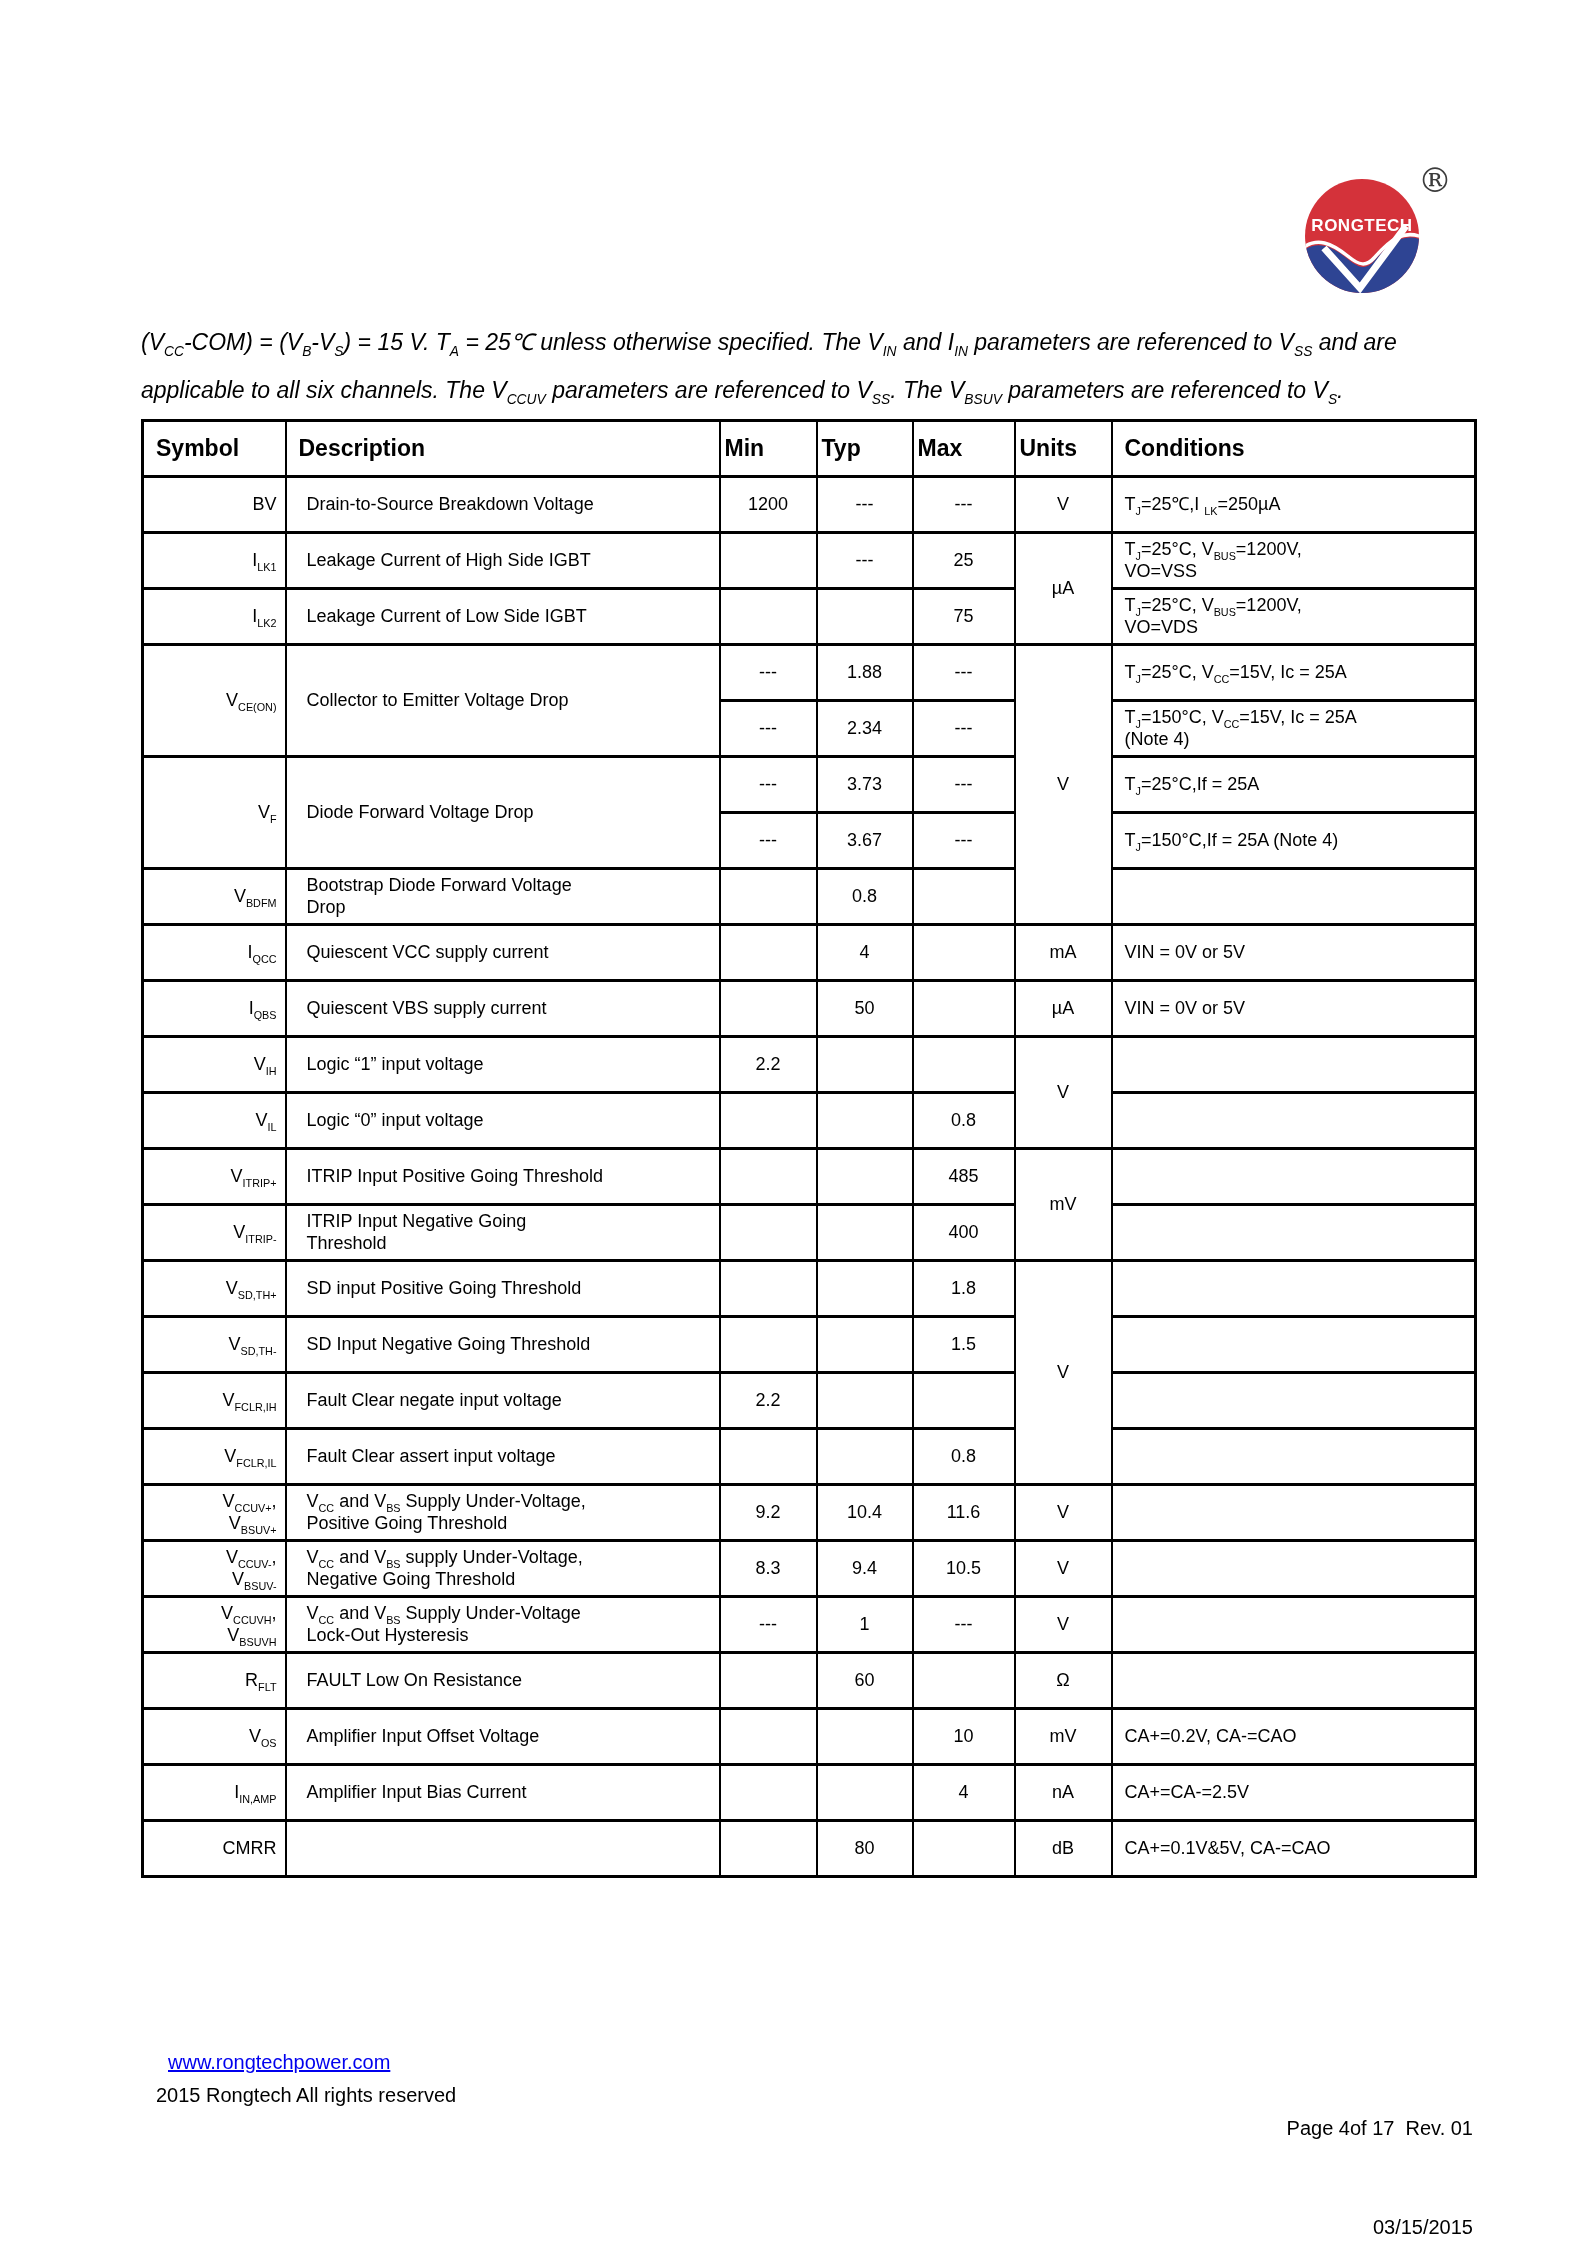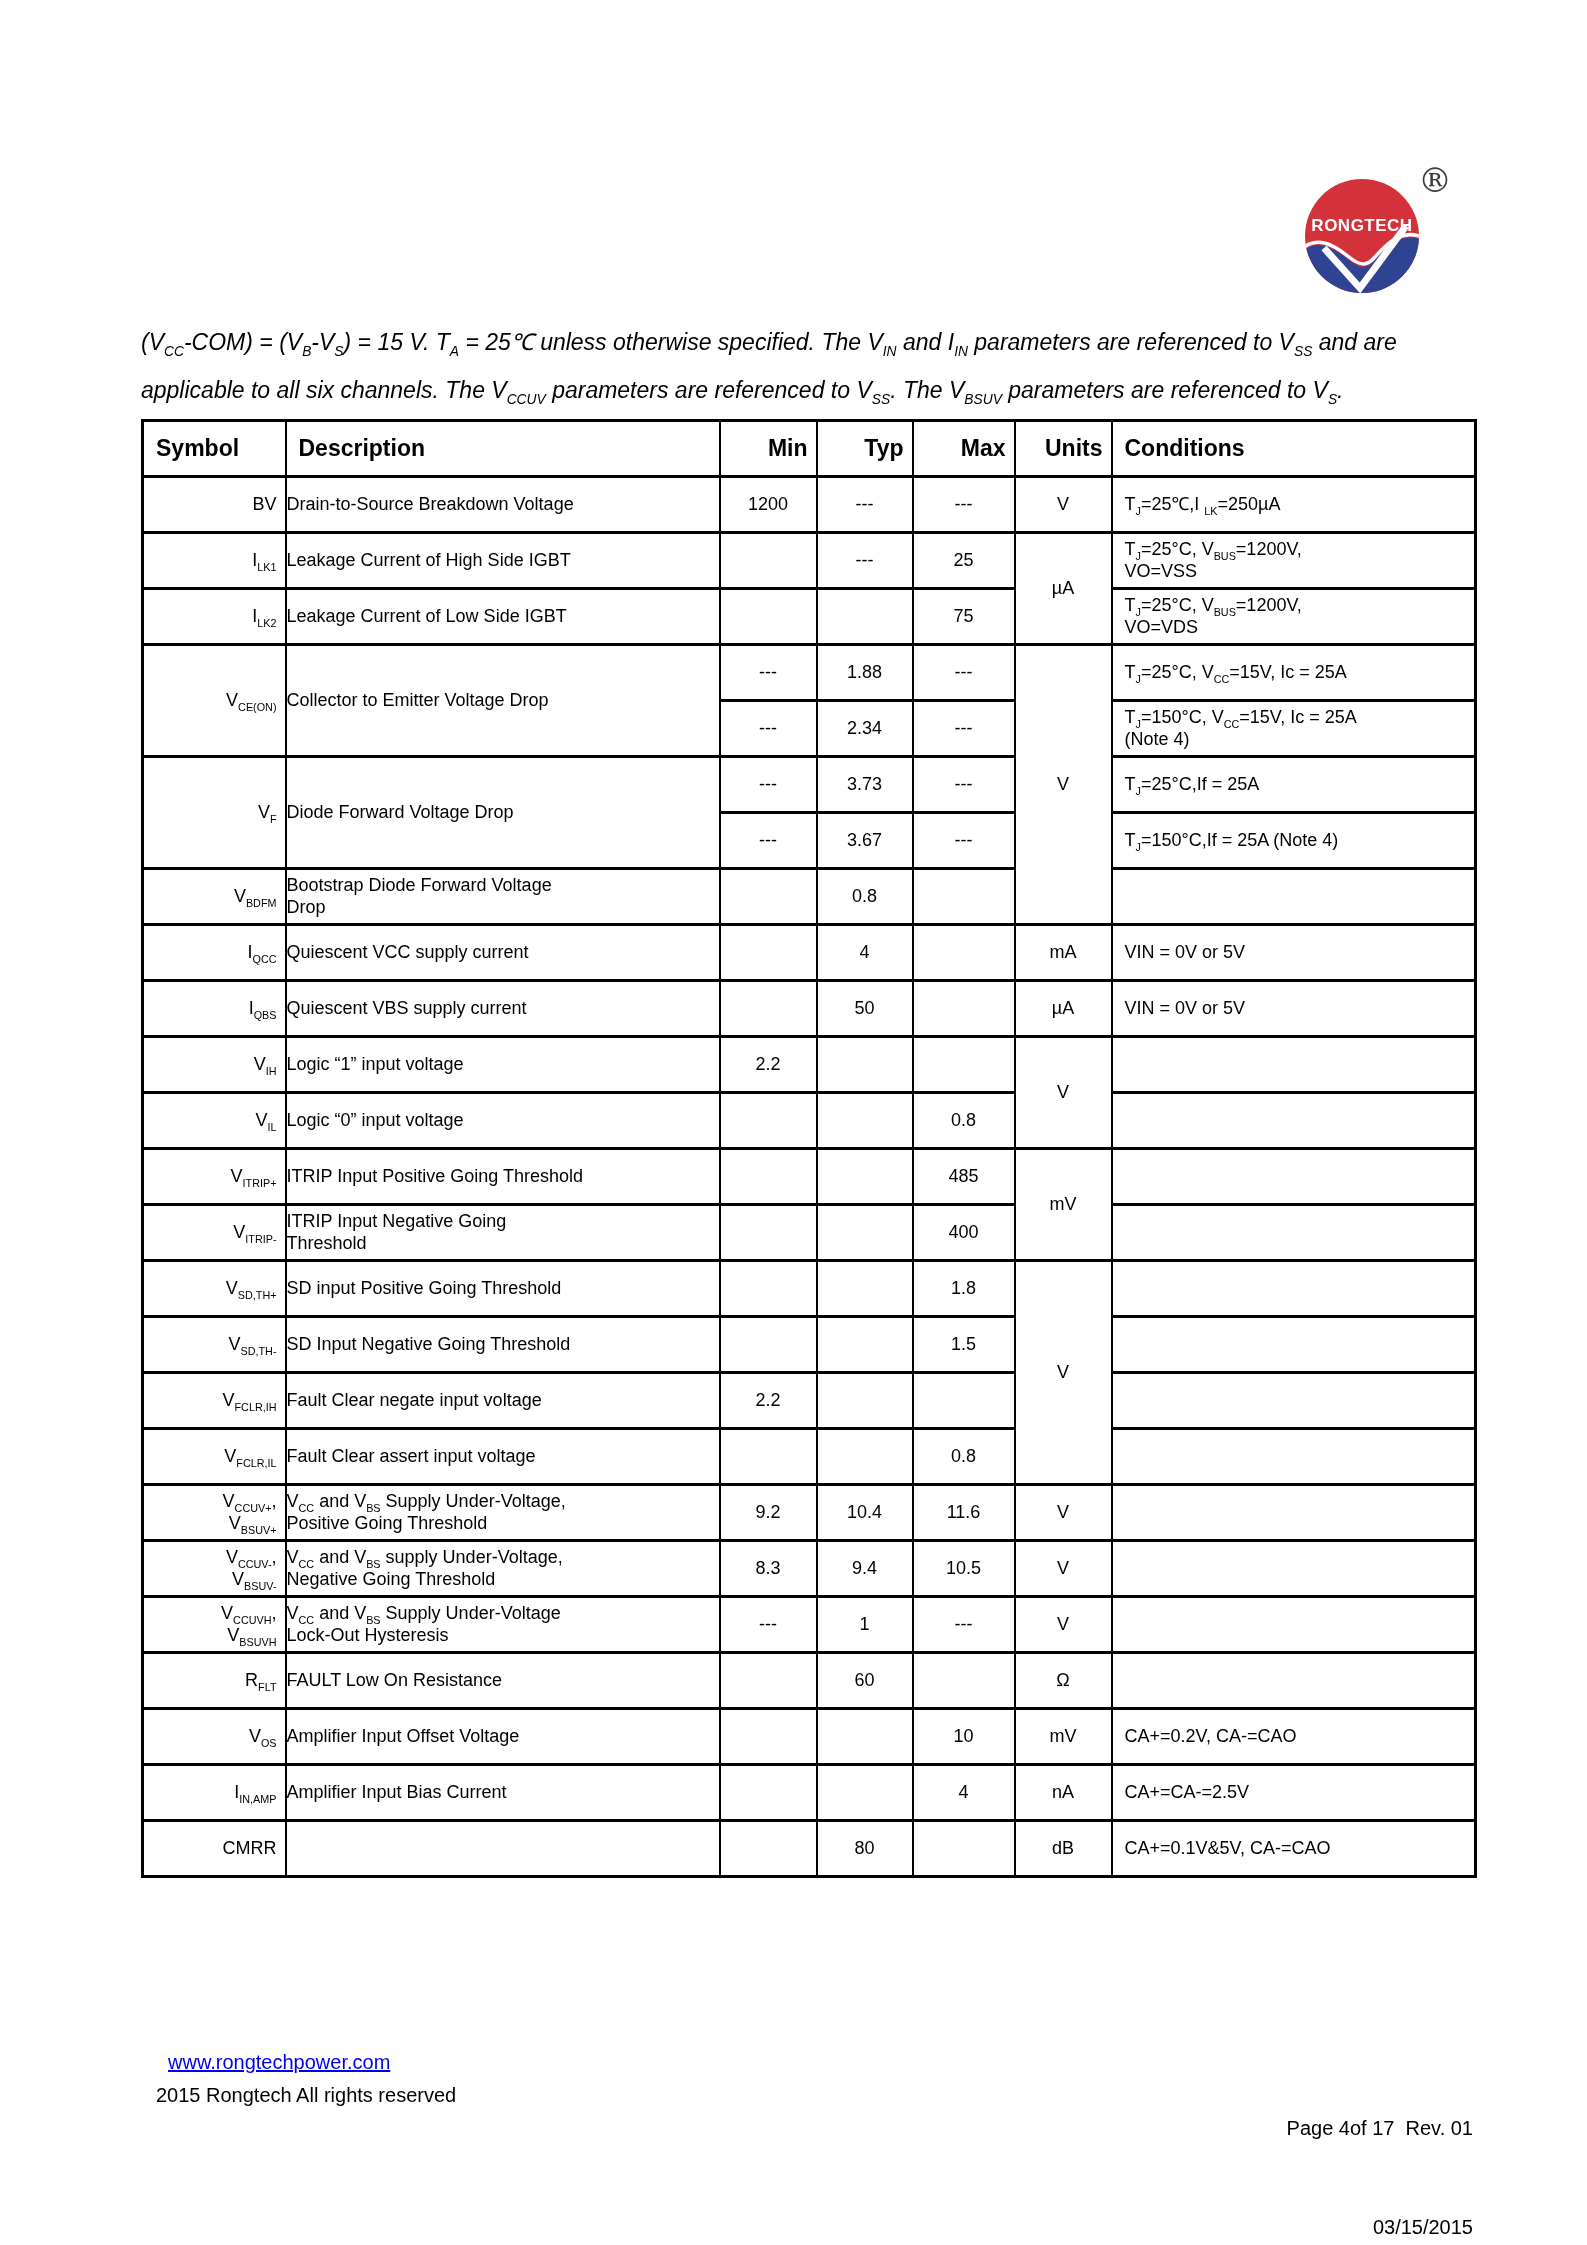--- a/index.html
+++ b/index.html
@@ -49,23 +49,23 @@
     border-right: 2px solid #000;
     border-top: 3px solid #000;
     border-bottom: 3px solid #000;
     vertical-align: middle;
     white-space: pre-line;
     line-height: 1.22;
     padding: 4px 8px;
   }
   .spec tr { height: 56px; }
   .spec th { font-size: 23px; text-align: left; padding-left: 12px; }
-  .spec th.num { text-align: right; padding-left: 4px; }
+  .spec th.num { text-align: left; padding-left: 4px; }
   .spec td.sym  { text-align: right; padding-left: 12px; }
-  .spec td.desc { text-align: left; padding-left: 0; }
+  .spec td.desc { text-align: left; padding-left: 20px; }
   .spec td.num  { text-align: center; }
   .spec td.cond { text-align: left; padding-left: 12px; }
 
   
   .footer { position: absolute; top: 2046px; left: 141px; right: 114px; font-size: 20px; line-height: 33px; }
   .footer-left  { position: absolute; left: 15px; top: 0; }
   .footer-right { position: absolute; right: 0; top: 0; text-align: right; white-space: pre; }
   a.site { color: #0000ee; text-decoration: underline; margin-left: 12px; cursor: pointer; }
 </style>
 </head>

